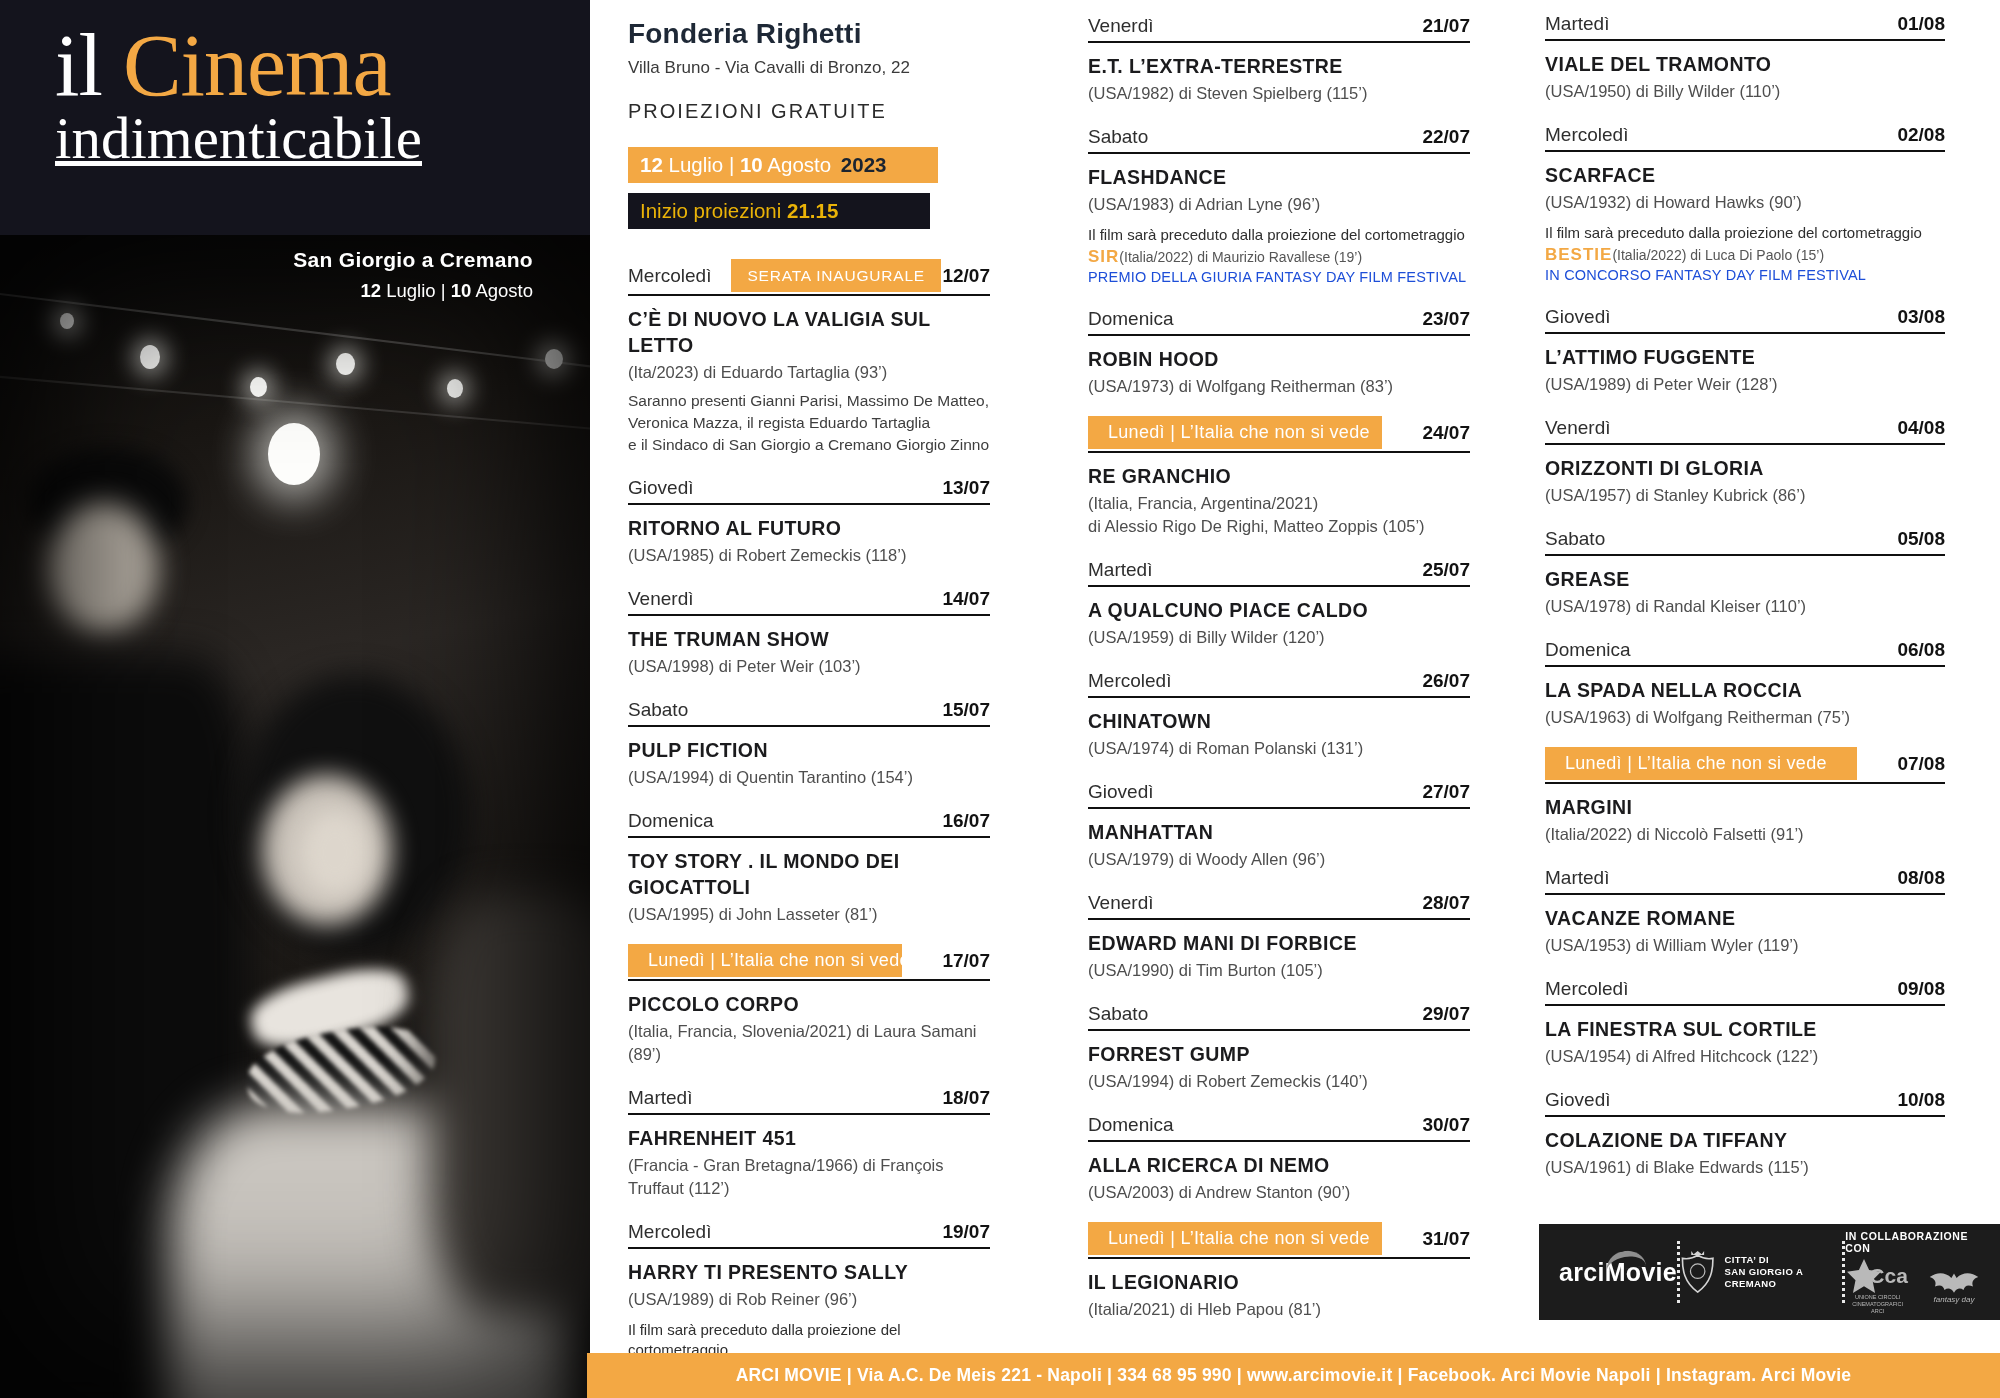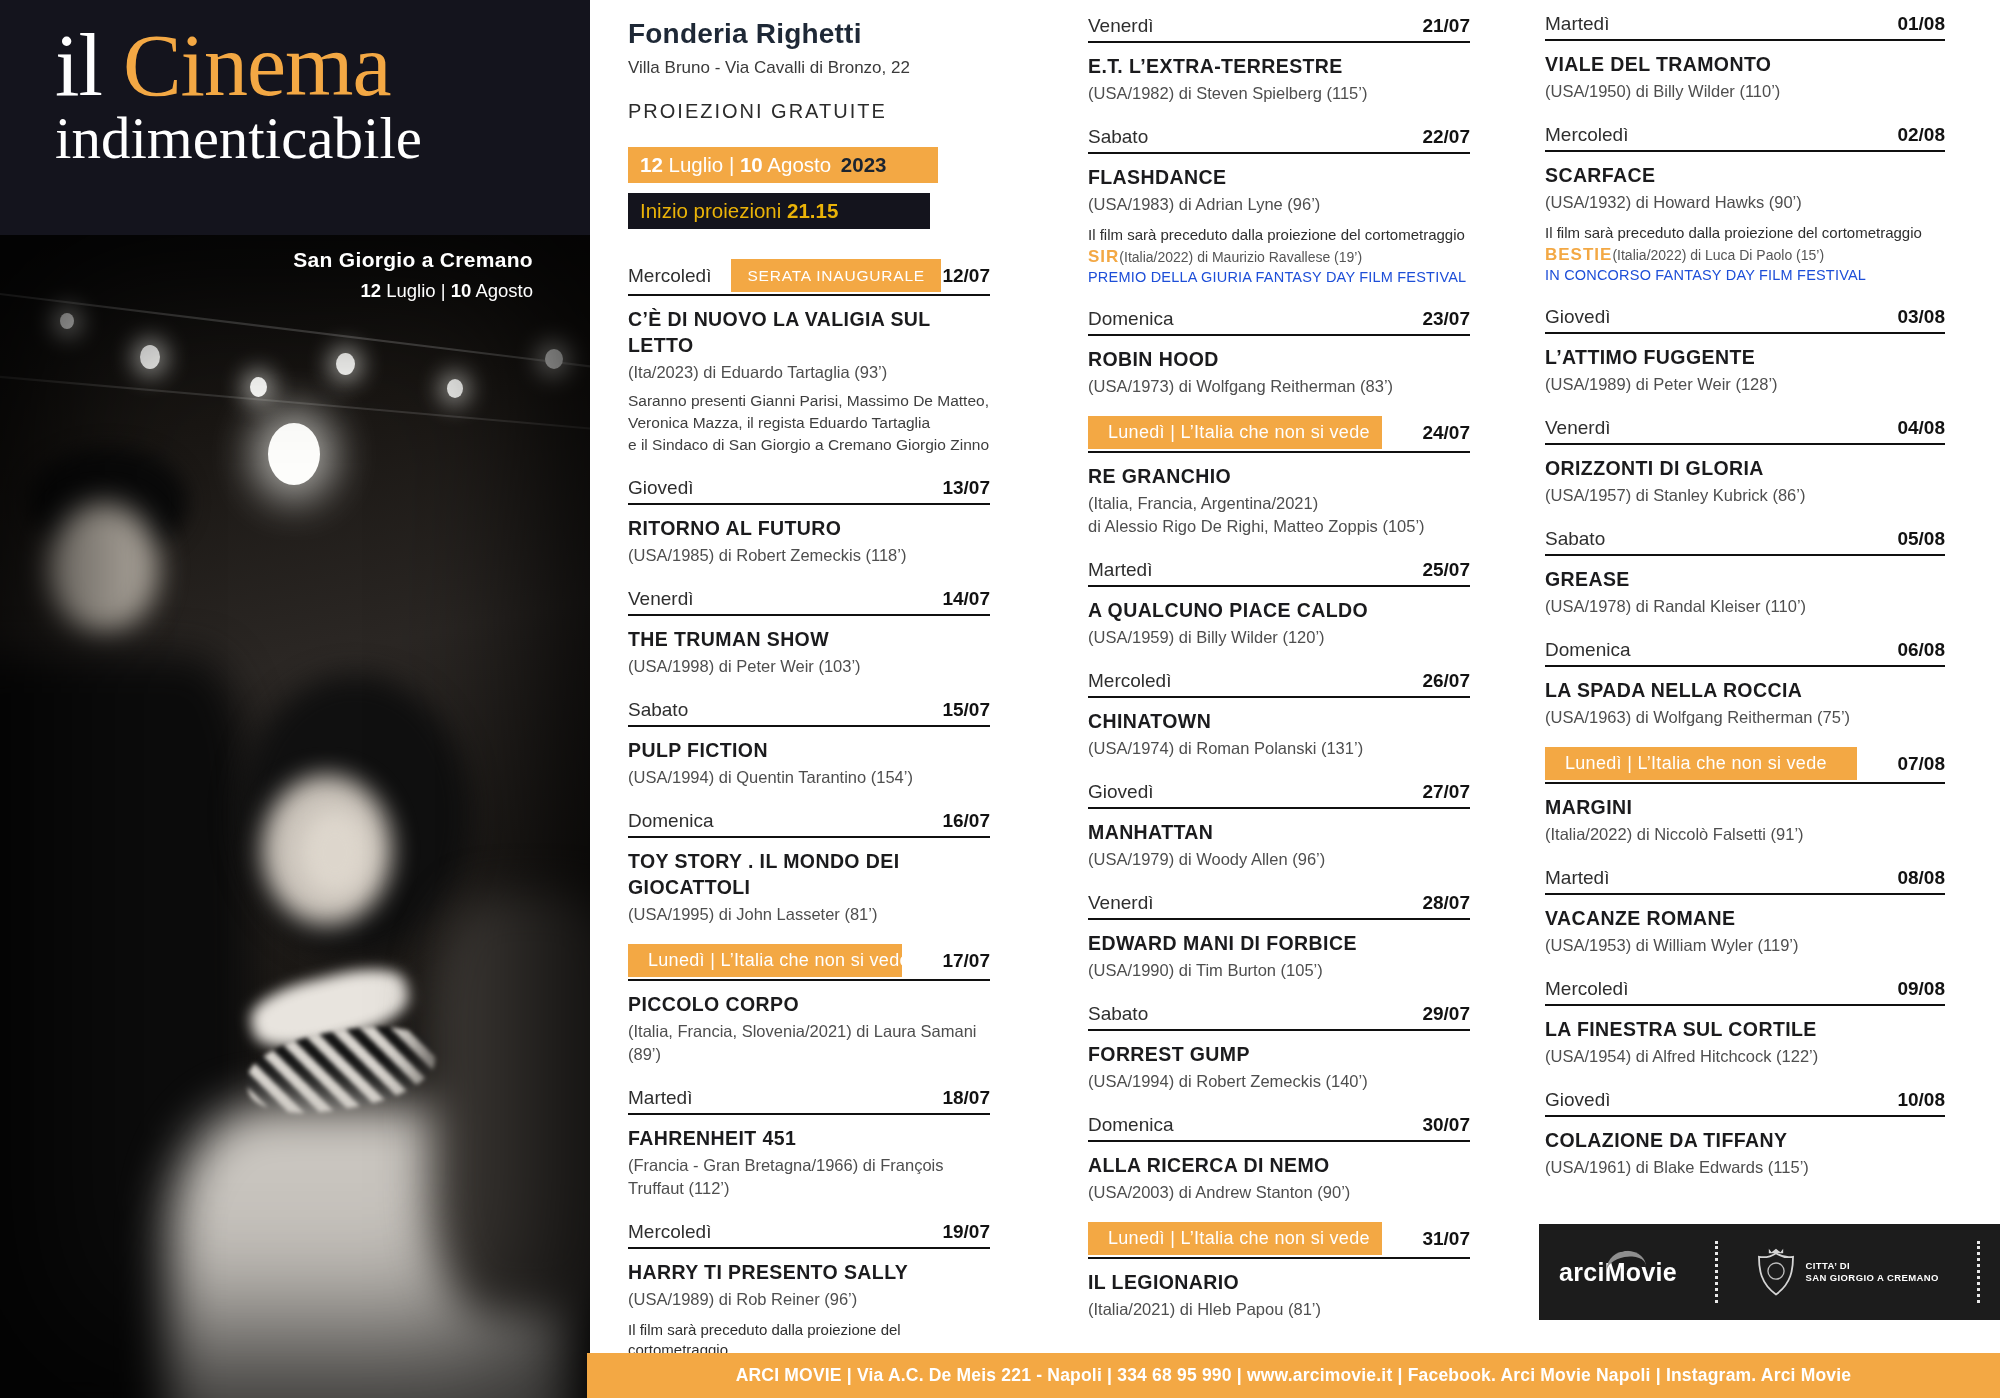--- a/index.html
+++ b/index.html
@@ -5,21 +5,21 @@
   html,body{margin:0;padding:0;width:2000px;height:1398px;background:#fff;overflow:hidden;
     font-family:"Liberation Sans",sans-serif;-webkit-font-smoothing:antialiased;}
   .page{position:relative;width:2000px;height:1094px;background:#fff;}
 
   
   .left-panel{position:absolute;left:0;top:0;width:590px;height:1398px;background:#14141d;}
   .title-block{position:absolute;left:0;top:0;width:590px;height:235px;background:#14141d;z-index:3;}
   .brand{position:absolute;left:55px;top:18px;font-family:"Liberation Serif","DejaVu Serif",serif;color:#fff;}
   .brand-l1{font-size:88px;line-height:96px;font-weight:400;letter-spacing:-1px;}
   .brand-l1 .accent-word{color:#f3a844;}
-  .brand-l2{font-size:59px;line-height:60px;margin-top:-6px;letter-spacing:0px;}
+  .brand-l2{font-size:59px;line-height:60px;margin-top:-6px;letter-spacing:0px;text-decoration:underline;}
 
   .photo{position:absolute;left:0;top:235px;width:590px;height:1163px;overflow:hidden;
     background:linear-gradient(168deg,#0b0b0b 0%,#191613 18%,#2b2724 38%,#1c1916 62%,#0c0b0a 100%);}
   .ph{position:absolute;border-radius:50%;}
   .cable{position:absolute;height:2px;background:rgba(255,255,255,.22);width:680px;}
   .bulb{position:absolute;border-radius:50%;background:#fdfdfb;box-shadow:0 0 22px 8px rgba(255,255,250,.55);}
   .vignette{position:absolute;inset:0;box-shadow:inset 0 0 140px 60px rgba(0,0,0,.78);}
   .loc-overlay{position:absolute;right:57px;top:248px;text-align:right;color:#fff;z-index:4;}
   .loc-name{font-size:21px;font-weight:700;letter-spacing:.3px;}
   .loc-dates{font-size:18.5px;margin-top:8px;font-weight:400;}
@@ -511,19 +511,40 @@
     <div class="city-block">
       <svg width="40" height="52" viewBox="0 0 44 58">
         <path d="M22 8 C28 12 36 13 41 12 C41 26 39 42 22 54 C5 42 3 26 3 12 C8 13 16 12 22 8 Z" fill="none" stroke="#d4d4d4" stroke-width="2"></path>
         <path d="M14 3 L17 7 L22 3 L27 7 L30 3 L30 8 L14 8 Z" fill="#d4d4d4"></path>
         <circle cx="22" cy="28" r="9" fill="none" stroke="#bdbdbd" stroke-width="1.5"></circle>
       </svg>
       <div class="city-label">CITTA’ DI
 SAN GIORGIO A CREMANO</div>
     </div>
     <div class="dot-sep"></div>
+    <div class="collab-block">
+      <div class="collab-label">IN COLLABORAZIONE CON</div>
+      <div class="collab-logos">
+        <div class="ucca">
+          <div class="ucca-row">
+            <svg width="34" height="34" viewBox="0 0 40 40">
+              <polygon points="20,0 26,13 40,15 30,25 33,40 20,32 7,40 10,25 0,15 14,13" fill="#b9b9b9"></polygon>
+            </svg>
+            <span class="ucca-text">Cca</span>
+          </div>
+          <div class="ucca-sub">UNIONE CIRCOLI
+CINEMATOGRAFICI ARCI</div>
+        </div>
+        <div class="fantasy">
+          <svg width="52" height="30" viewBox="0 0 60 32">
+            <path d="M30 4 L33 9 C40 2 50 2 58 8 C52 10 50 14 52 19 C46 16 42 18 41 23 C37 20 33 21 30 26 C27 21 23 20 19 23 C18 18 14 16 8 19 C10 14 8 10 2 8 C10 2 20 2 27 9 Z" fill="#b9b9b9"></path>
+          </svg>
+          <div class="fantasy-sub">fantasy day</div>
+        </div>
+      </div>
+    </div>
   </div>
 
   <div class="bottom-bar">
     <div class="bottom-bar-text">ARCI MOVIE | Via A.C. De Meis 221 - Napoli | 334 68 95 990 | www.arcimovie.it | Facebook. Arci Movie Napoli | Instagram. Arci Movie</div>
   </div>
 
 </div>
 
 </body></html>

